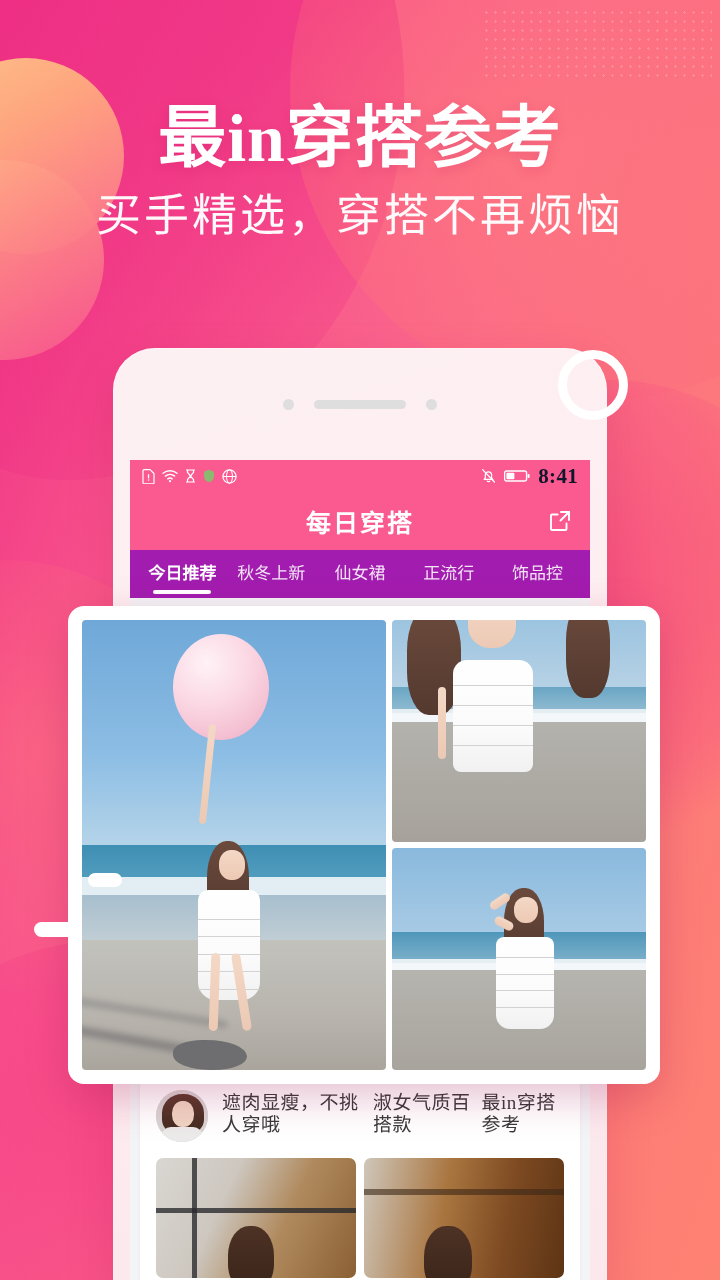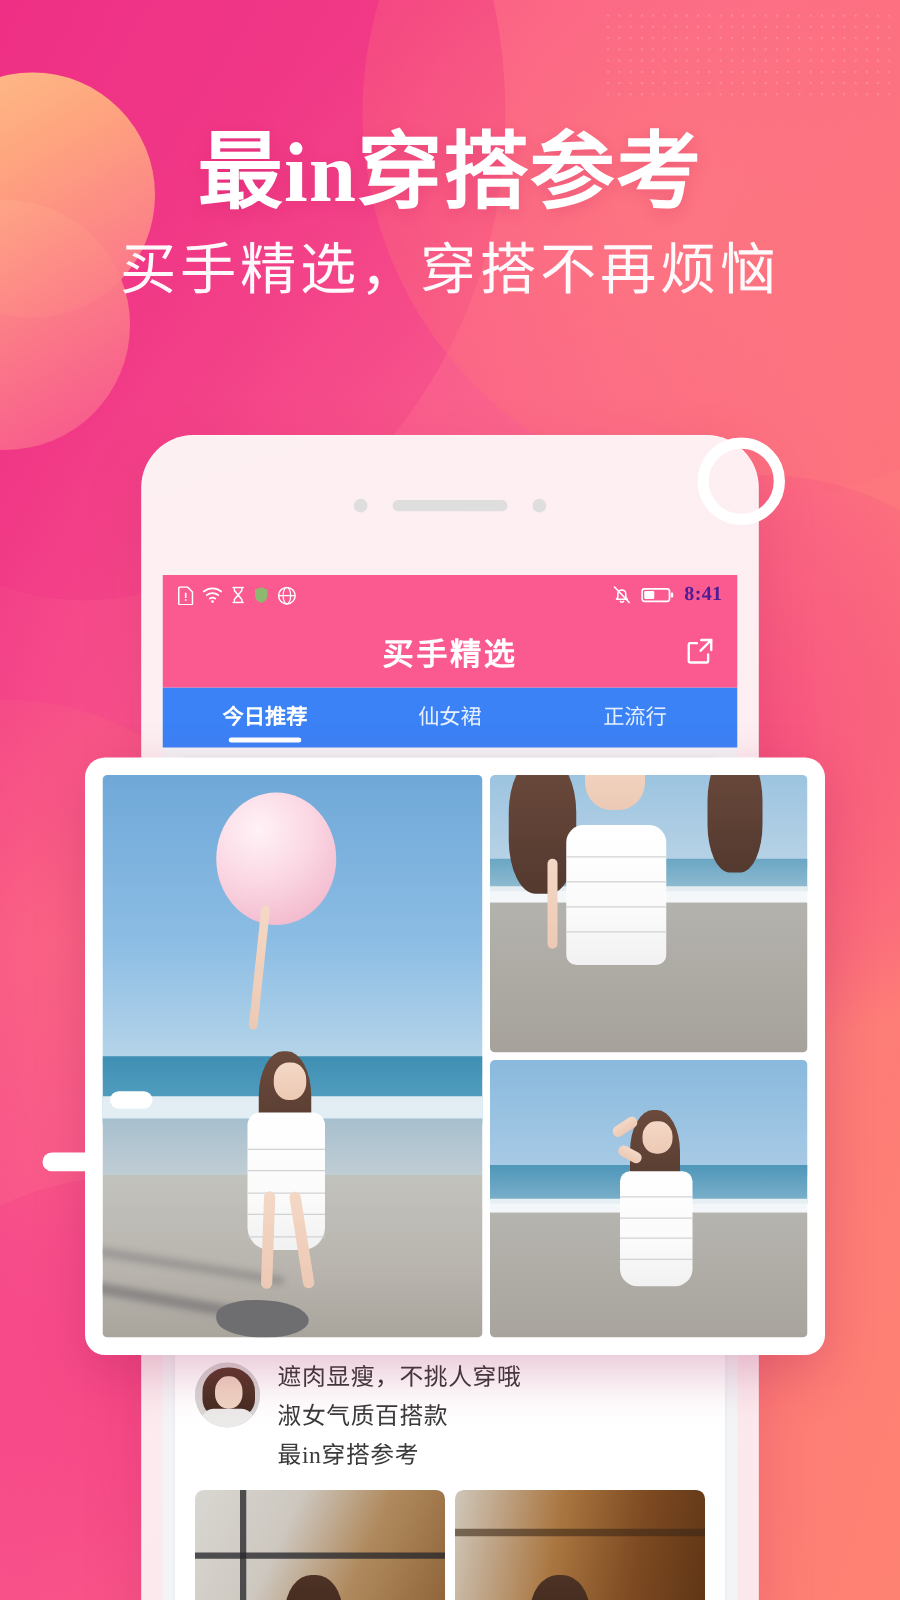--- a/index.html
+++ b/index.html
@@ -154,24 +154,24 @@
     color: #fff;
   }
   .sb-left, .sb-right {
     display: flex;
     align-items: center;
     gap: 7px;
   }
   .sb-right { margin-left: auto; gap: 8px; }
   .sb-ico { display: block; }
   .sb-time {
-    font-size: 16px;
+    font-size: 21px;
     font-weight: bold;
     letter-spacing: .3px;
-    color: #4c1d95;
+    color: #0f172a;
   }
 
   
   .appbar {
     height: 58px;
     background: #fb5a90;
     position: relative;
     display: flex;
     align-items: center;
     justify-content: center;
@@ -187,21 +187,21 @@
     right: 16px; top: 50%;
     transform: translateY(-50%);
     width: 28px; height: 28px;
     display: flex; align-items: center; justify-content: center;
     cursor: pointer;
   }
 
   
   .tabs {
     height: 48px;
-    background: #3b82f6;
+    background: #a21caf;
     display: flex;
     align-items: center;
     padding: 0 8px;
   }
   .tab {
     flex: 1;
     position: relative;
     text-align: center;
     color: rgba(255,255,255,.88);
     font-size: 17px;
@@ -268,21 +268,21 @@
   .avatar {
     flex: 0 0 auto;
     width: 52px; height: 52px;
     border-radius: 50%;
     overflow: hidden;
     background: #dcdcdc;
     position: relative;
   }
   .post-lines {
     display: flex;
-    flex-direction: column;
+    flex-direction: row;
     gap: 9px;
     padding-top: 2px;
   }
   .post-line {
     color: #3a3a3a;
     font-size: 19px;
     line-height: 1.15;
     letter-spacing: .5px;
   }
   .post-imgs {
@@ -480,34 +480,36 @@
           <svg class="sb-ico" width="26" height="14" viewBox="0 0 26 14">
               <rect x=".6" y="2" width="22" height="10" rx="2" fill="none" stroke="#fff" stroke-width="1.4"></rect>
               <rect x="2.4" y="3.8" width="8" height="6.4" rx="1" fill="#fff"></rect>
               <rect x="23.6" y="5" width="2" height="4" rx="1" fill="#fff"></rect>
             </svg>
           <span class="sb-time">8:41</span>
         </div>
       </div>
 
       <div class="appbar">
-        <span class="appbar-title">买手精选</span>
+        <span class="appbar-title">每日穿搭</span>
         <span class="appbar-share">
           <svg width="24" height="24" viewBox="0 0 24 24">
               <path d="M13 3h8v8" fill="none" stroke="#fff" stroke-width="1.9" stroke-linecap="round" stroke-linejoin="round"></path>
               <path d="M21 3 12.5 11.5" fill="none" stroke="#fff" stroke-width="1.9" stroke-linecap="round"></path>
               <path d="M18.5 14.5V20a1 1 0 0 1-1 1H4a1 1 0 0 1-1-1V6.5a1 1 0 0 1 1-1h5.6" fill="none" stroke="#fff" stroke-width="1.9" stroke-linecap="round" stroke-linejoin="round"></path>
             </svg>
         </span>
       </div>
 
       <div class="tabs">
         <span class="tab active">今日推荐</span>
+        <span class="tab">秋冬上新</span>
         <span class="tab">仙女裙</span>
         <span class="tab">正流行</span>
+        <span class="tab">饰品控</span>
       </div>
 
       <div class="feed">
 
         <div class="feed-card">
           <div class="collage-placeholder"></div>
           <div class="card-actions">
             <span class="act">
               <svg width="16" height="16" viewBox="0 0 20 20">
                   <path d="M10 17S2.5 12.4 2.5 7.6A4.1 4.1 0 0 1 10 5.3a4.1 4.1 0 0 1 7.5 2.3C17.5 12.4 10 17 10 17z" fill="none" stroke="#9aa0a6" stroke-width="1.5"></path>

